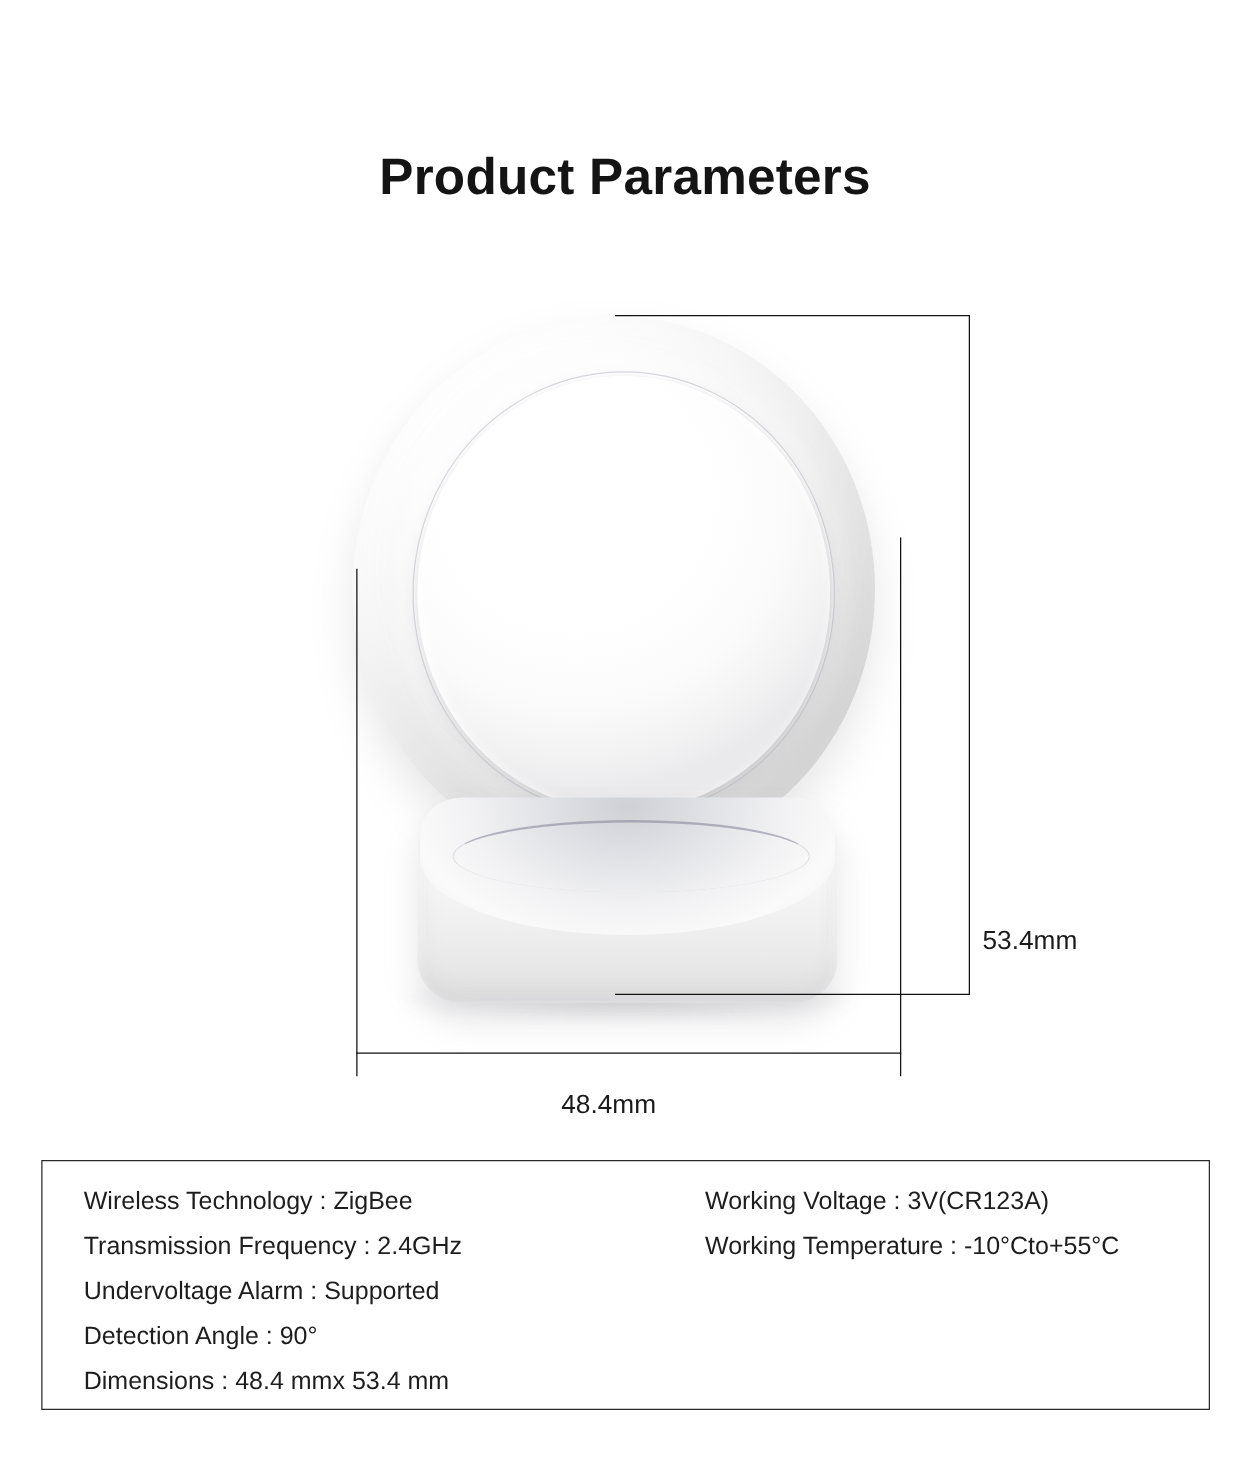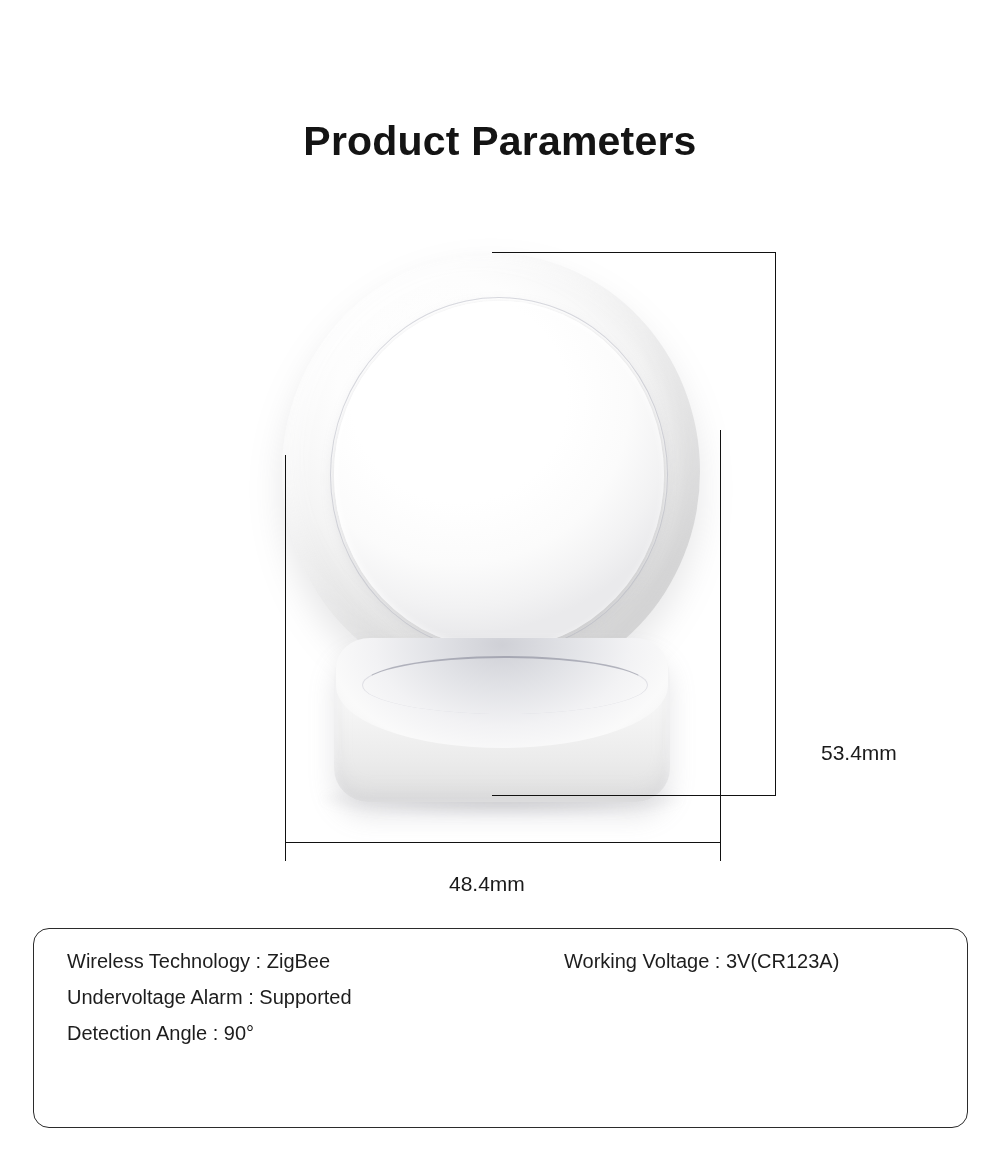--- a/index.html
+++ b/index.html
@@ -179,21 +179,21 @@
   }
 
   
   #spec-box {
     position: absolute;
     left: 33px;
     top: 928px;
     width: 935px;
     height: 200px;
     border: 1.4px solid #2b2b2b;
-    border-radius: 16px;
+    border-radius: 0;
     box-sizing: border-box;
   }
   .spec-col {
     position: absolute;
     top: 14px;
   }
   #spec-col-left  { left: 33px; }
   #spec-col-right { left: 492px; margin-left: 38px; }
 
   .spec-line {
@@ -221,34 +221,37 @@
     <div id="base-saddle">
       <div id="base-saddle-line"></div>
     </div>
   </div>
 
   <div class="dim-line dim-h" style="left:492px; top:22px; width:284px;"></div>
 
   <div class="dim-line dim-h" style="left:492px; top:565px; width:284px;"></div>
 
   <div class="dim-line dim-v" style="left:775px; top:22px; height:544px;"></div>
-  <div class="dim-label" style="left:786px; top:511px;margin-left:35px;">53.4mm</div>
+  <div class="dim-label" style="left:786px; top:511px;">53.4mm</div>
 
   <div class="dim-line dim-v" style="left:285px; top:225px; height:406px;"></div>
 
   <div class="dim-line dim-v" style="left:720px; top:200px; height:431px;"></div>
 
   <div class="dim-line dim-h" style="left:285px; top:612px; width:436px;"></div>
   <div class="dim-label" style="left:449px; top:630px;margin-top:12px;">48.4mm</div>
 </div>
 
 <div id="spec-box">
 
   <div class="spec-col" id="spec-col-left">
     <div class="spec-line">Wireless Technology : ZigBee</div>
+    <div class="spec-line">Transmission Frequency : 2.4GHz</div>
     <div class="spec-line">Undervoltage Alarm  : Supported</div>
     <div class="spec-line">Detection Angle : 90°</div>
+    <div class="spec-line">Dimensions : 48.4 mmx 53.4 mm</div>
   </div>
 
   <div class="spec-col" id="spec-col-right">
     <div class="spec-line">Working Voltage  : 3V(CR123A)</div>
+    <div class="spec-line">Working Temperature  : -10°Cto+55°C</div>
   </div>
 </div>
 
 </body></html>

